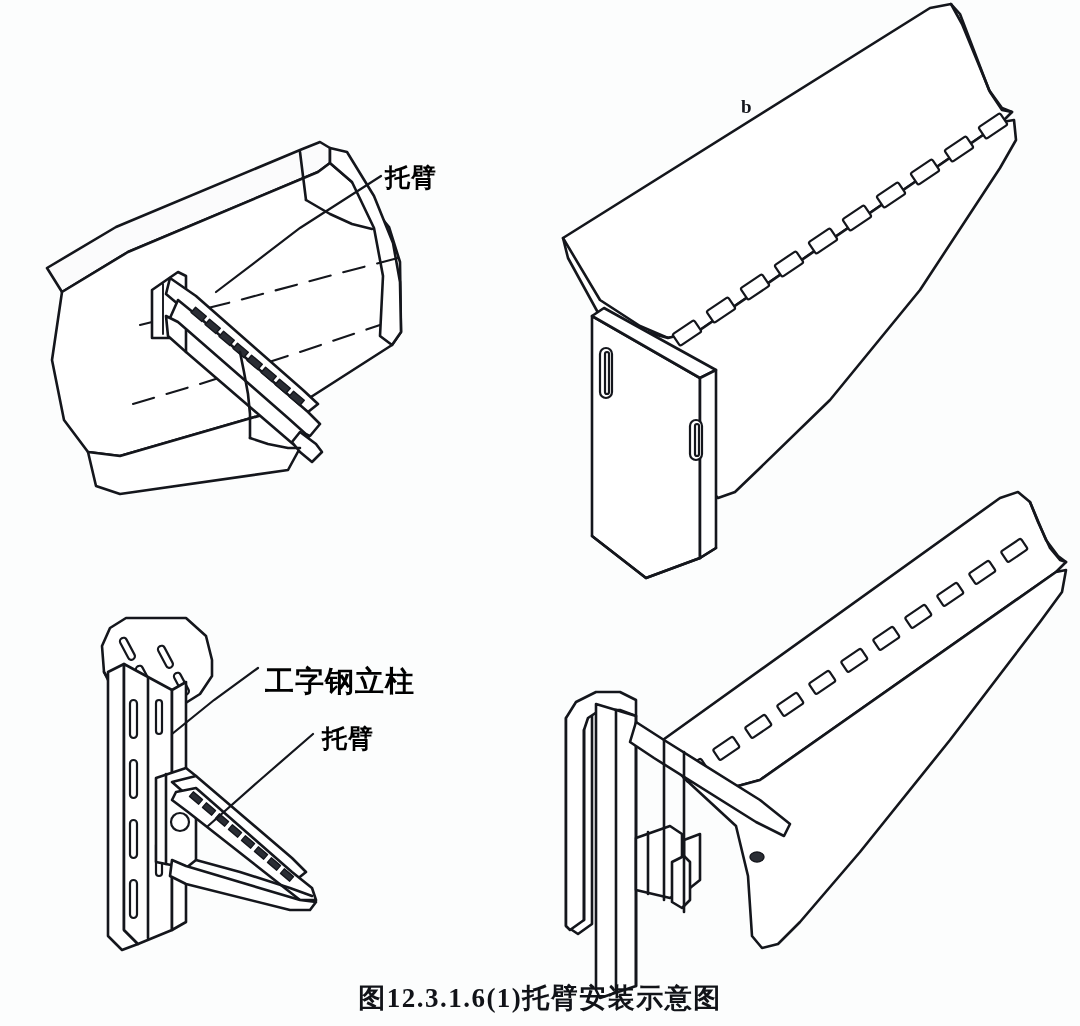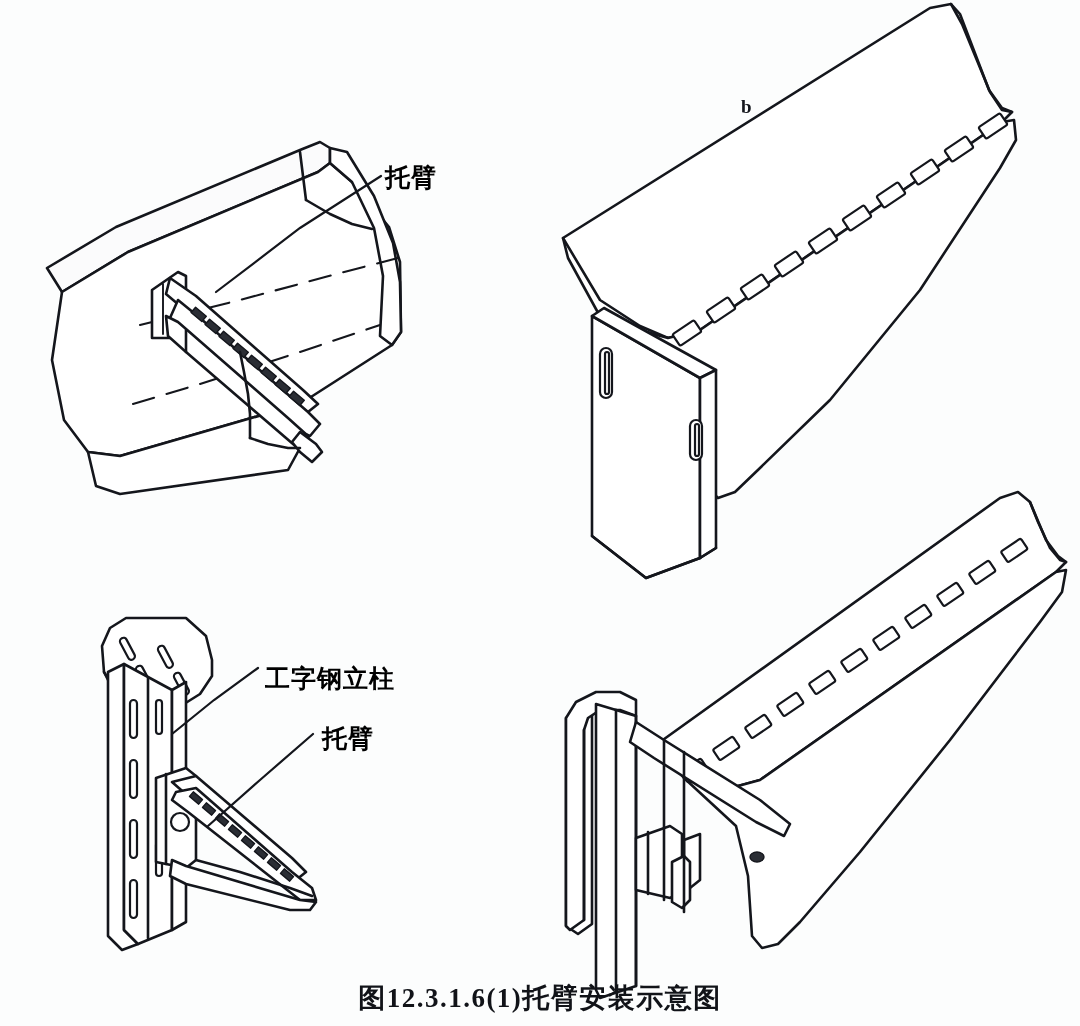--- a/index.html
+++ b/index.html
@@ -32,21 +32,21 @@
     letter-spacing: 1px;
   }
   #label-bracket-top {
     left: 385px;
     top: 161px;
     font-size: 25px;
   }
   #label-ibeam-column {
     left: 265px;
     top: 662px;
-    font-size: 25px;
+    font-size: 29px;
   }
   #label-bracket-bottom {
     left: 322px;
     top: 722px;
     font-size: 25px;
   }
   #caption {
     position: absolute;
     left: 0;
     top: 980px;

